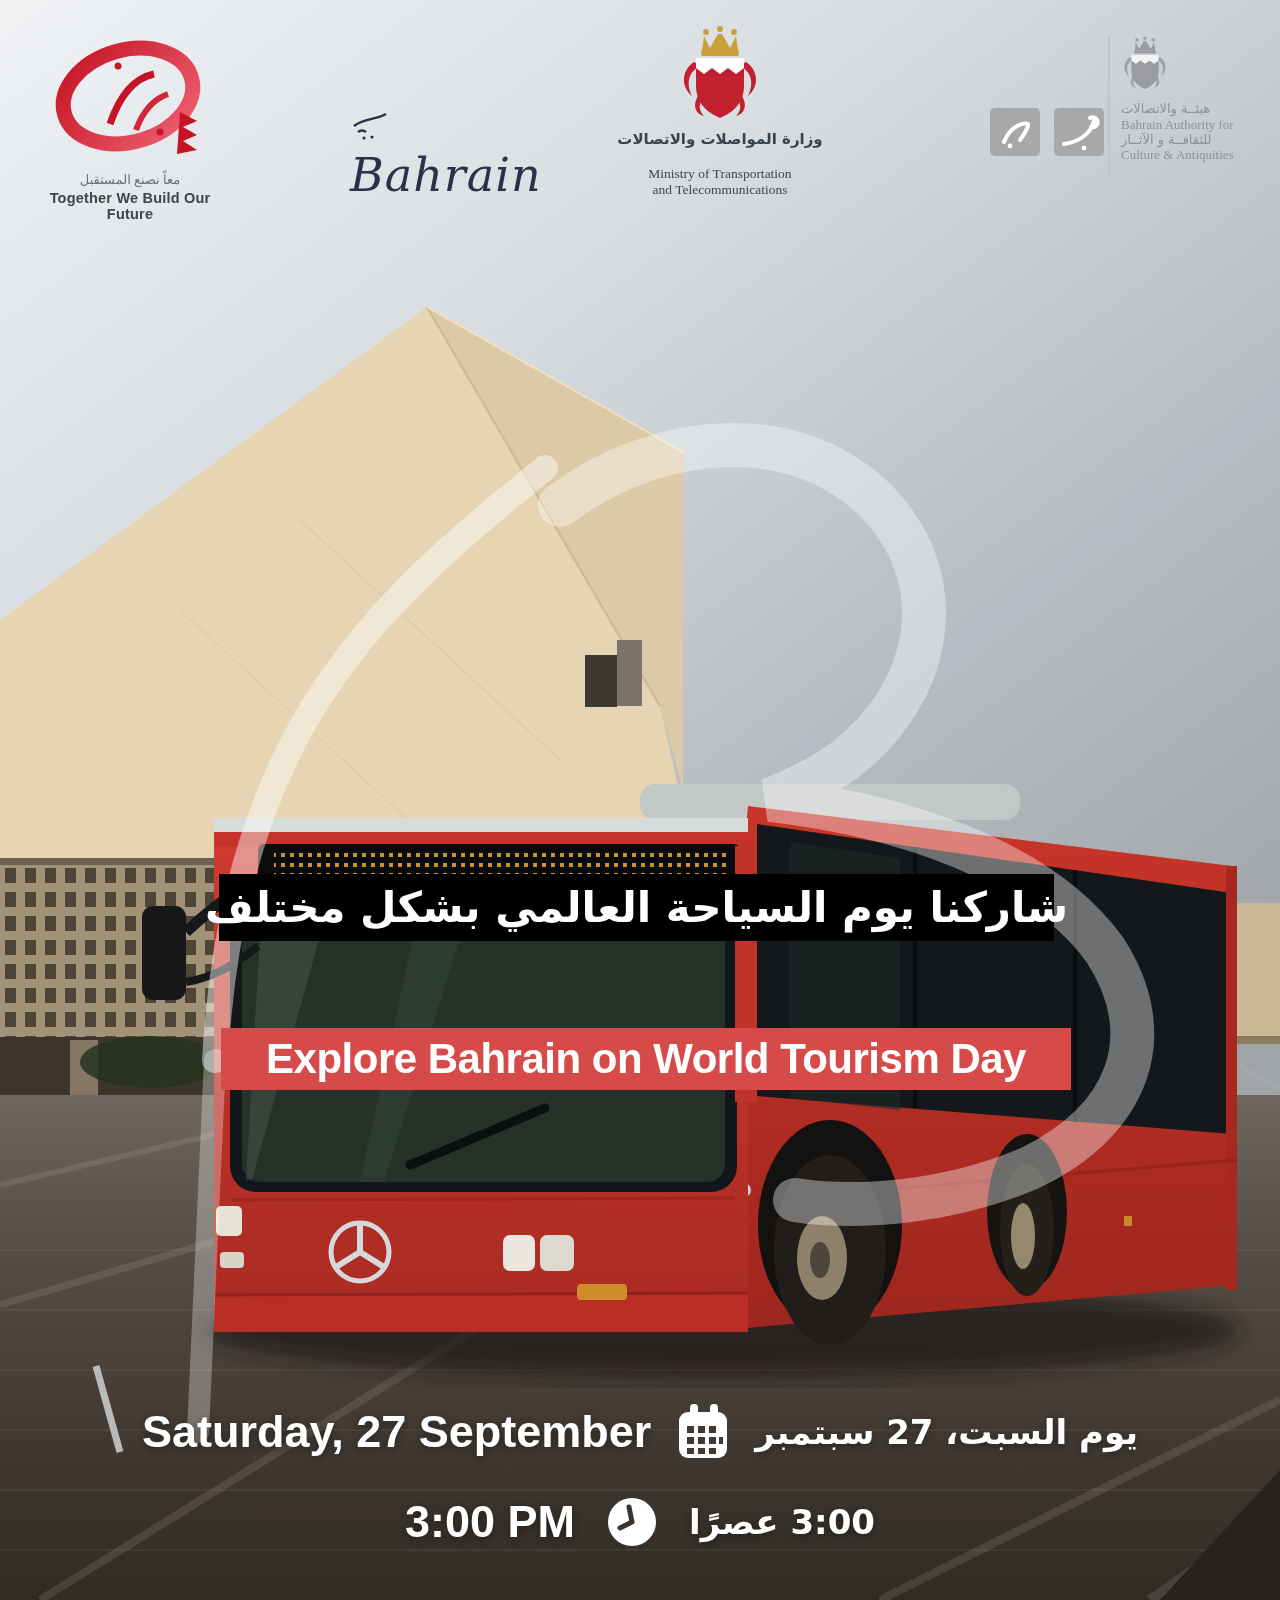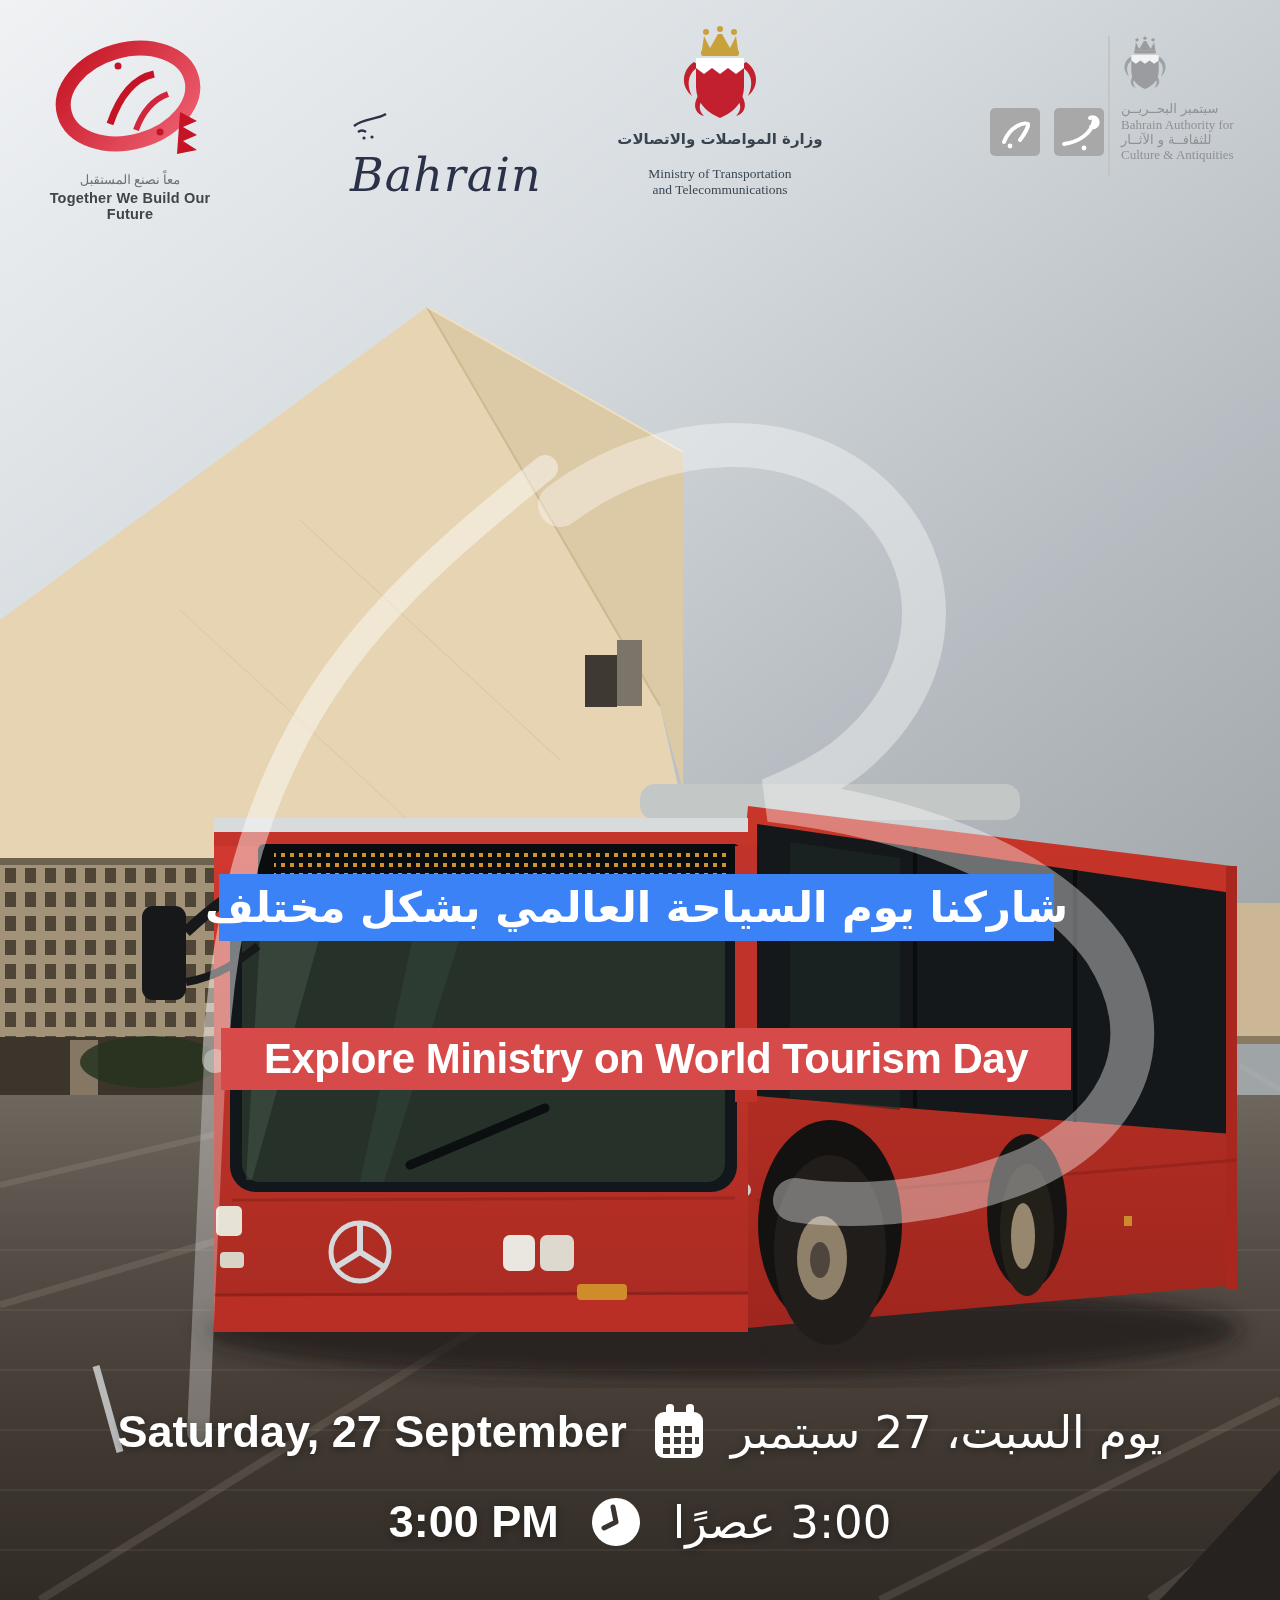--- a/index.html
+++ b/index.html
@@ -21,30 +21,30 @@
   .authority{display:flex;align-items:stretch;}
   .authority .divider{width:2px;background:#c3c4c6;margin-right:11px;}
   .authority .col{display:flex;flex-direction:column;}
   .authority .crest-wrap{margin-bottom:4px;}
   .authority .ar{font-family:"DejaVu Sans",sans-serif;font-size:13px;color:#909295;direction:rtl;text-align:left;line-height:1.15;}
   .authority .en{font-family:"Liberation Serif",serif;font-size:13px;color:#8f9194;line-height:1.2;}
   .squares{display:flex;gap:14px;}
   .squares .sq{width:50px;height:48px;border-radius:5px;background:#a9a8a8;}
   
   .banner{position:absolute;display:flex;align-items:center;justify-content:center;white-space:nowrap;}
-  .banner-ar{left:219px;top:874px;width:835px;height:67px;background:#3b82f6;}
+  .banner-ar{left:219px;top:874px;width:835px;height:67px;background:#000000;}
   .banner-ar span{font-family:"DejaVu Sans",sans-serif;font-weight:bold;font-size:42px;color:#fff;direction:rtl;}
   .ar-line2{position:absolute;left:0;top:936px;width:1280px;height:66px;display:flex;align-items:center;justify-content:center;}
   .ar-line2 span{font-family:"DejaVu Sans",sans-serif;font-weight:bold;font-size:45px;color:#fff;direction:rtl;white-space:nowrap;text-shadow:0 2px 10px rgba(0,0,0,.45);}
   .banner-en{left:221px;top:1028px;width:850px;height:62px;background:#d74a4a;}
   .banner-en span{font-weight:bold;font-size:42px;letter-spacing:-.5px;color:#fff;}
   
   .row{position:absolute;left:0;width:1280px;display:flex;align-items:center;justify-content:center;color:#fff;}
   .row .en{font-weight:bold;font-size:45px;text-shadow:0 2px 8px rgba(0,0,0,.4);}
-  .row .ar{font-family:"DejaVu Sans",sans-serif;font-weight:normal;font-size:45px;direction:rtl;text-shadow:0 2px 8px rgba(0,0,0,.4);}
+  .row .ar{font-family:"DejaVu Sans",sans-serif;font-weight:bold;font-size:34px;direction:rtl;text-shadow:0 2px 8px rgba(0,0,0,.4);}
   .date-row{top:1396px;height:72px;gap:26px;}
   .time-row{top:1492px;height:60px;gap:32px;}
   .row svg{flex:0 0 auto;}
 </style>
 </head>
 <body>
 
 <div class="poster">
 
   <svg class="scene" viewBox="0 0 1280 1600" aria-hidden="true">
@@ -279,35 +279,35 @@
               <circle cx="28" cy="6" r="3"></circle>
                 <circle cx="42" cy="3" r="3"></circle>
                 <circle cx="56" cy="6" r="3"></circle>
               <path d="M26 10 L32 22 L40 8 L44 8 L52 22 L58 10 L60 24 L24 24 Z"></path>
               <rect x="23" y="24" width="38" height="6" rx="2"></rect>
             </g>
             <path d="M18 32 h48 v28 c0 16 -10 26 -24 32 C28 86 18 76 18 60 Z" fill="#9b9c9f"></path>
             <path d="M18 32 h48 v10 l-8 6 -8 -6 -8 6 -8 -6 -8 6 -8 -6 Z" fill="#f2f3f4"></path>
           </svg>
         </div>
-        <div class="ar">سبتمبر البحــريــن</div>
+        <div class="ar">هيئــة والاتصالات</div>
         <div class="en">Bahrain Authority for</div>
         <div class="ar">للثقافــة و الآثــار</div>
         <div class="en">Culture &amp; Antiquities</div>
       </div>
     </div>
   </header>
 
   <div class="banner banner-ar">
     <span dir="rtl">شاركنا يوم السياحة العالمي بشكل مختلف</span>
   </div>
 
 
   <div class="banner banner-en">
-    <span>Explore Ministry on World Tourism Day</span>
+    <span>Explore Bahrain on World Tourism Day</span>
   </div>
 
   <div class="row date-row">
     <span class="en">Saturday, 27 September</span>
     <svg width="52" height="56" viewBox="0 0 52 56">
       <rect x="13" y="0" width="8" height="15" rx="3.5" fill="#fff"></rect>
       <rect x="33" y="0" width="8" height="15" rx="3.5" fill="#fff"></rect>
       <rect x="2" y="8" width="48" height="46" rx="9" fill="#fff"></rect>
       <g fill="#3f3833">
         <rect x="10" y="22" width="7" height="7"></rect>

